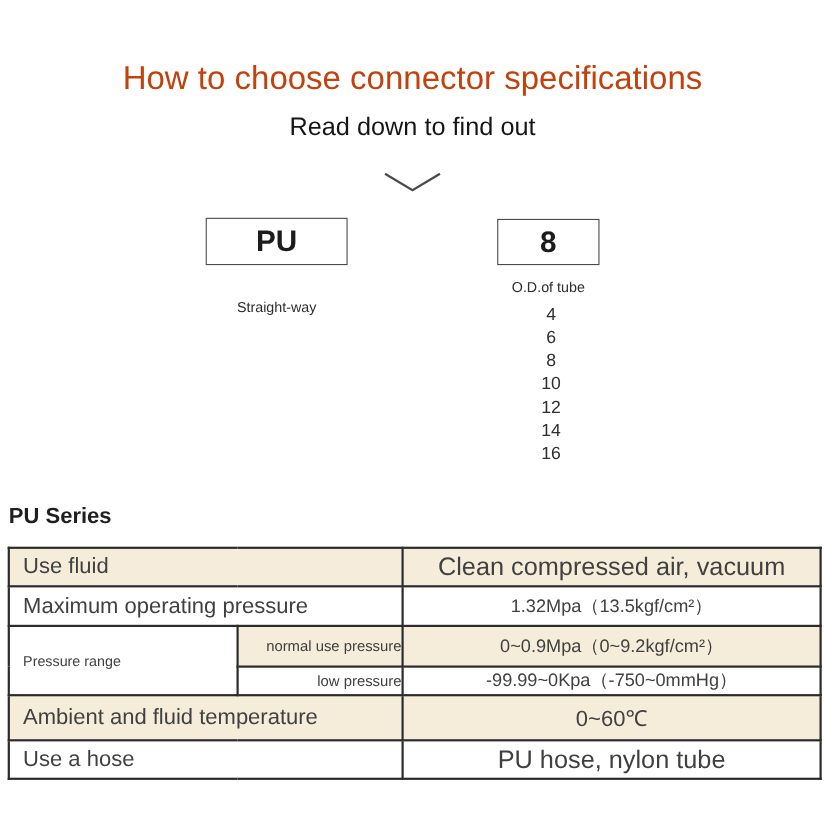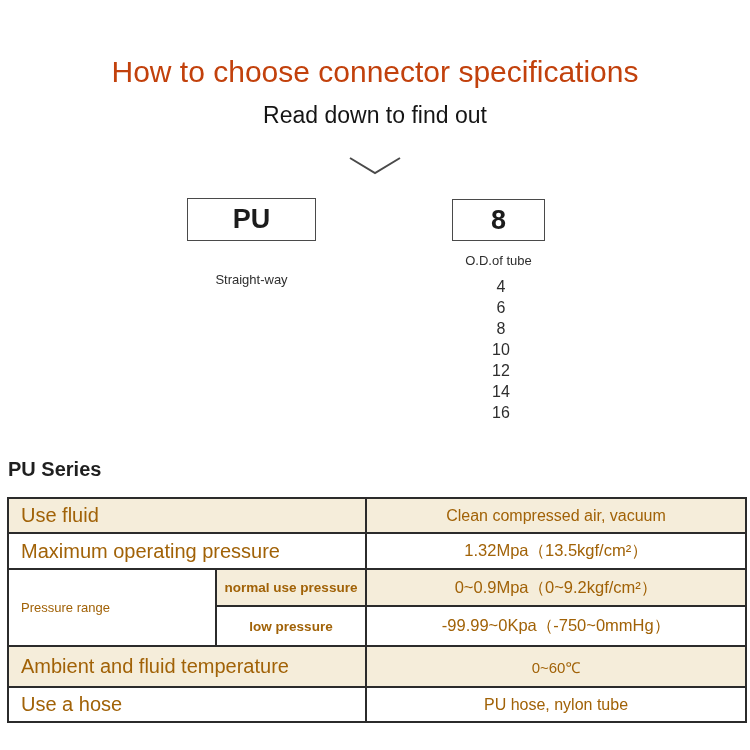--- a/index.html
+++ b/index.html
@@ -62,41 +62,41 @@
 
   table.spec {
     position: absolute; left: 7px; top: 497px;
     width: 738px;
     border-collapse: collapse;
     table-layout: fixed;
   }
   table.spec td {
     border: 2px solid #2b2b2b;
     vertical-align: middle;
-    color: #a16207;
+    color: #404040;
     overflow: hidden;
   }
   .col-a { width: 208px; }
   .col-b { width: 150px; }
   .col-c { width: 380px; }
 
   .beige { background: #f5edda; }
   .white { background: #ffffff; }
 
   td.lbl { padding-left: 12px; font-size: 20px; text-align: left; }
-  td.sublbl { font-size: 13.5px; text-align: center; color: #3c3c3c; font-weight: bold; }
+  td.sublbl { font-size: 13.5px; text-align: right; color: #3c3c3c; }
   td.val { text-align: center; }
-  .val-lg { font-size: 16px; }
+  .val-lg { font-size: 23px; }
   .val-md { font-size: 16.5px; }
-  .val-sm { font-size: 15px; }
+  .val-sm { font-size: 20px; }
 
   .r1 { height: 35px; }
   .r2 { height: 36px; }
   .r3 { height: 37px; }
-  .r4 { height: 40px; }
+  .r4 { height: 26px; }
   .r5 { height: 41px; }
   .r6 { height: 35px; }
 </style>
 </head>
 <body>
 
 <div class="page">
 
   <div class="title">How to choose connector specifications</div>
   <div class="subtitle">Read down to find out</div>

